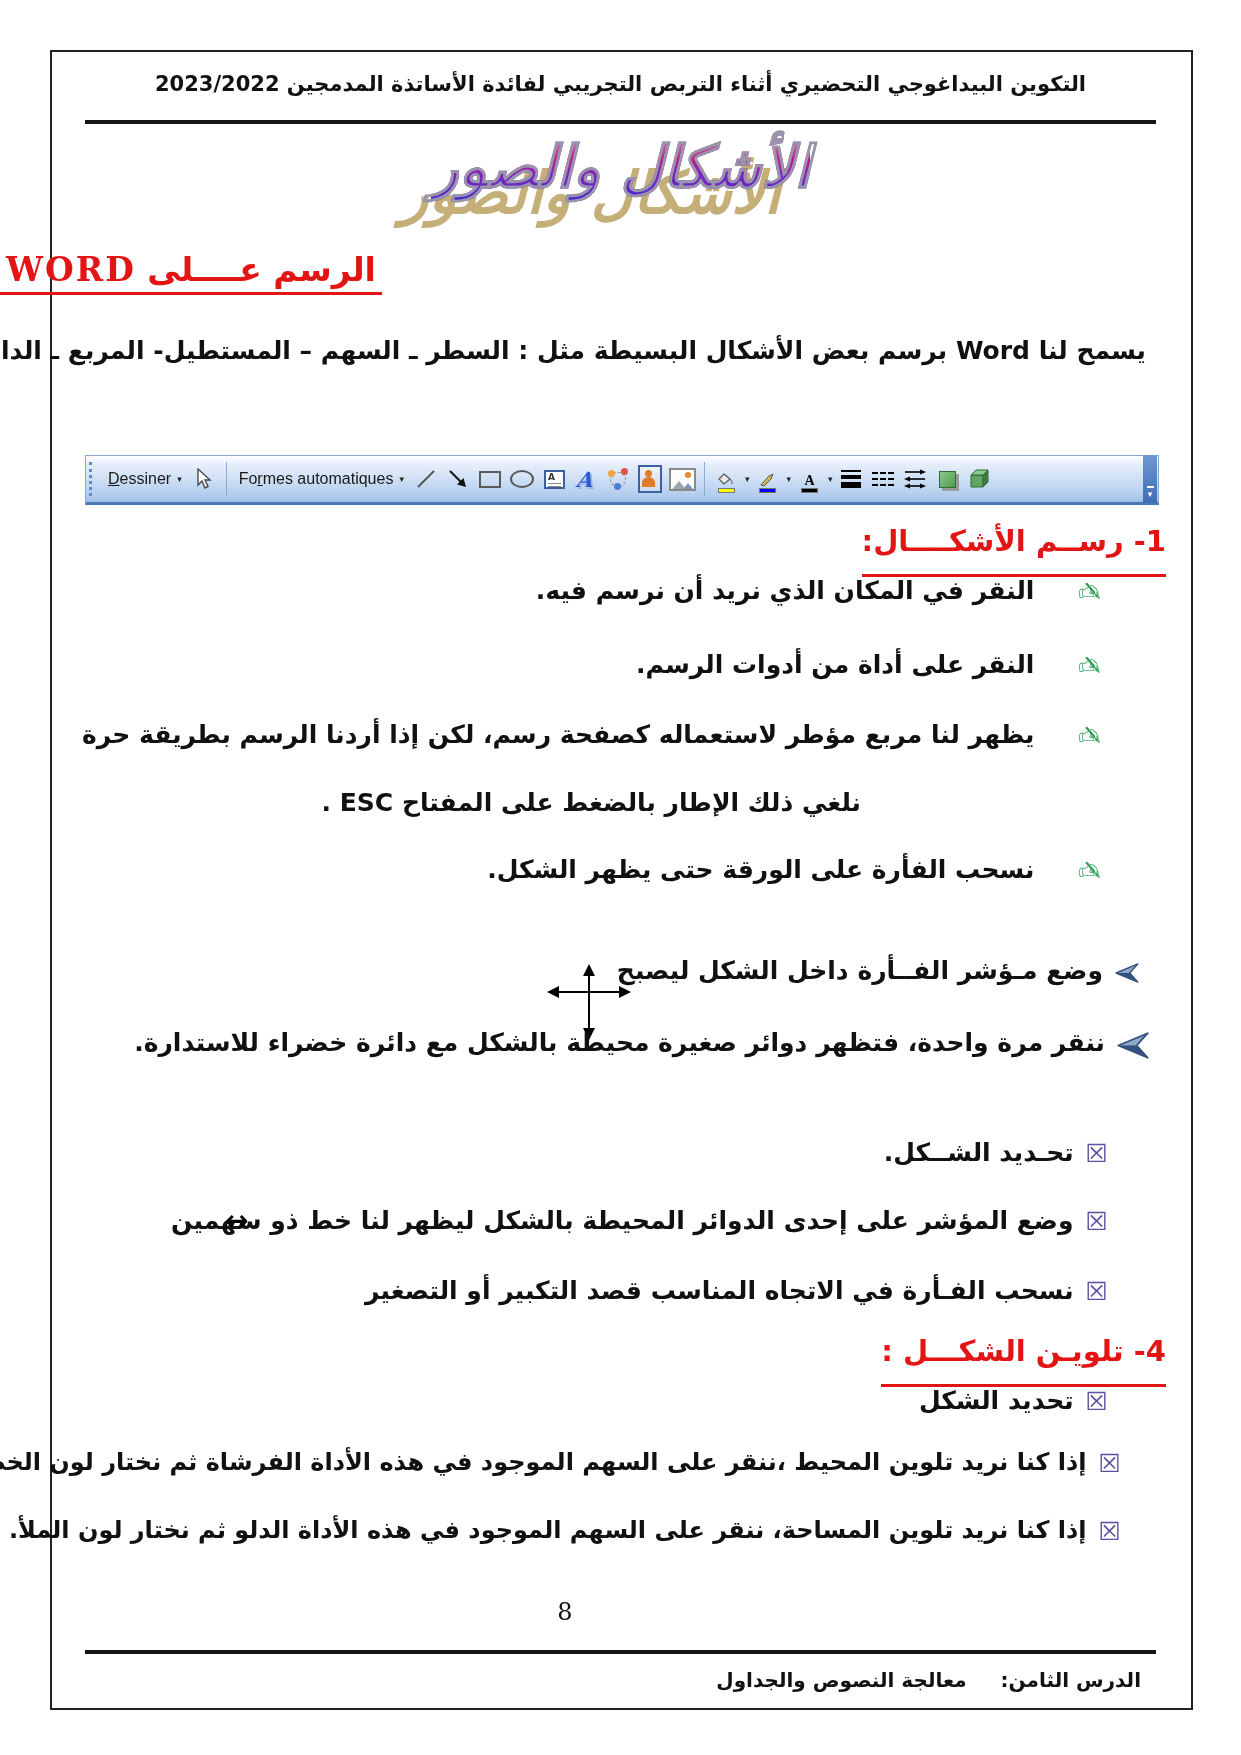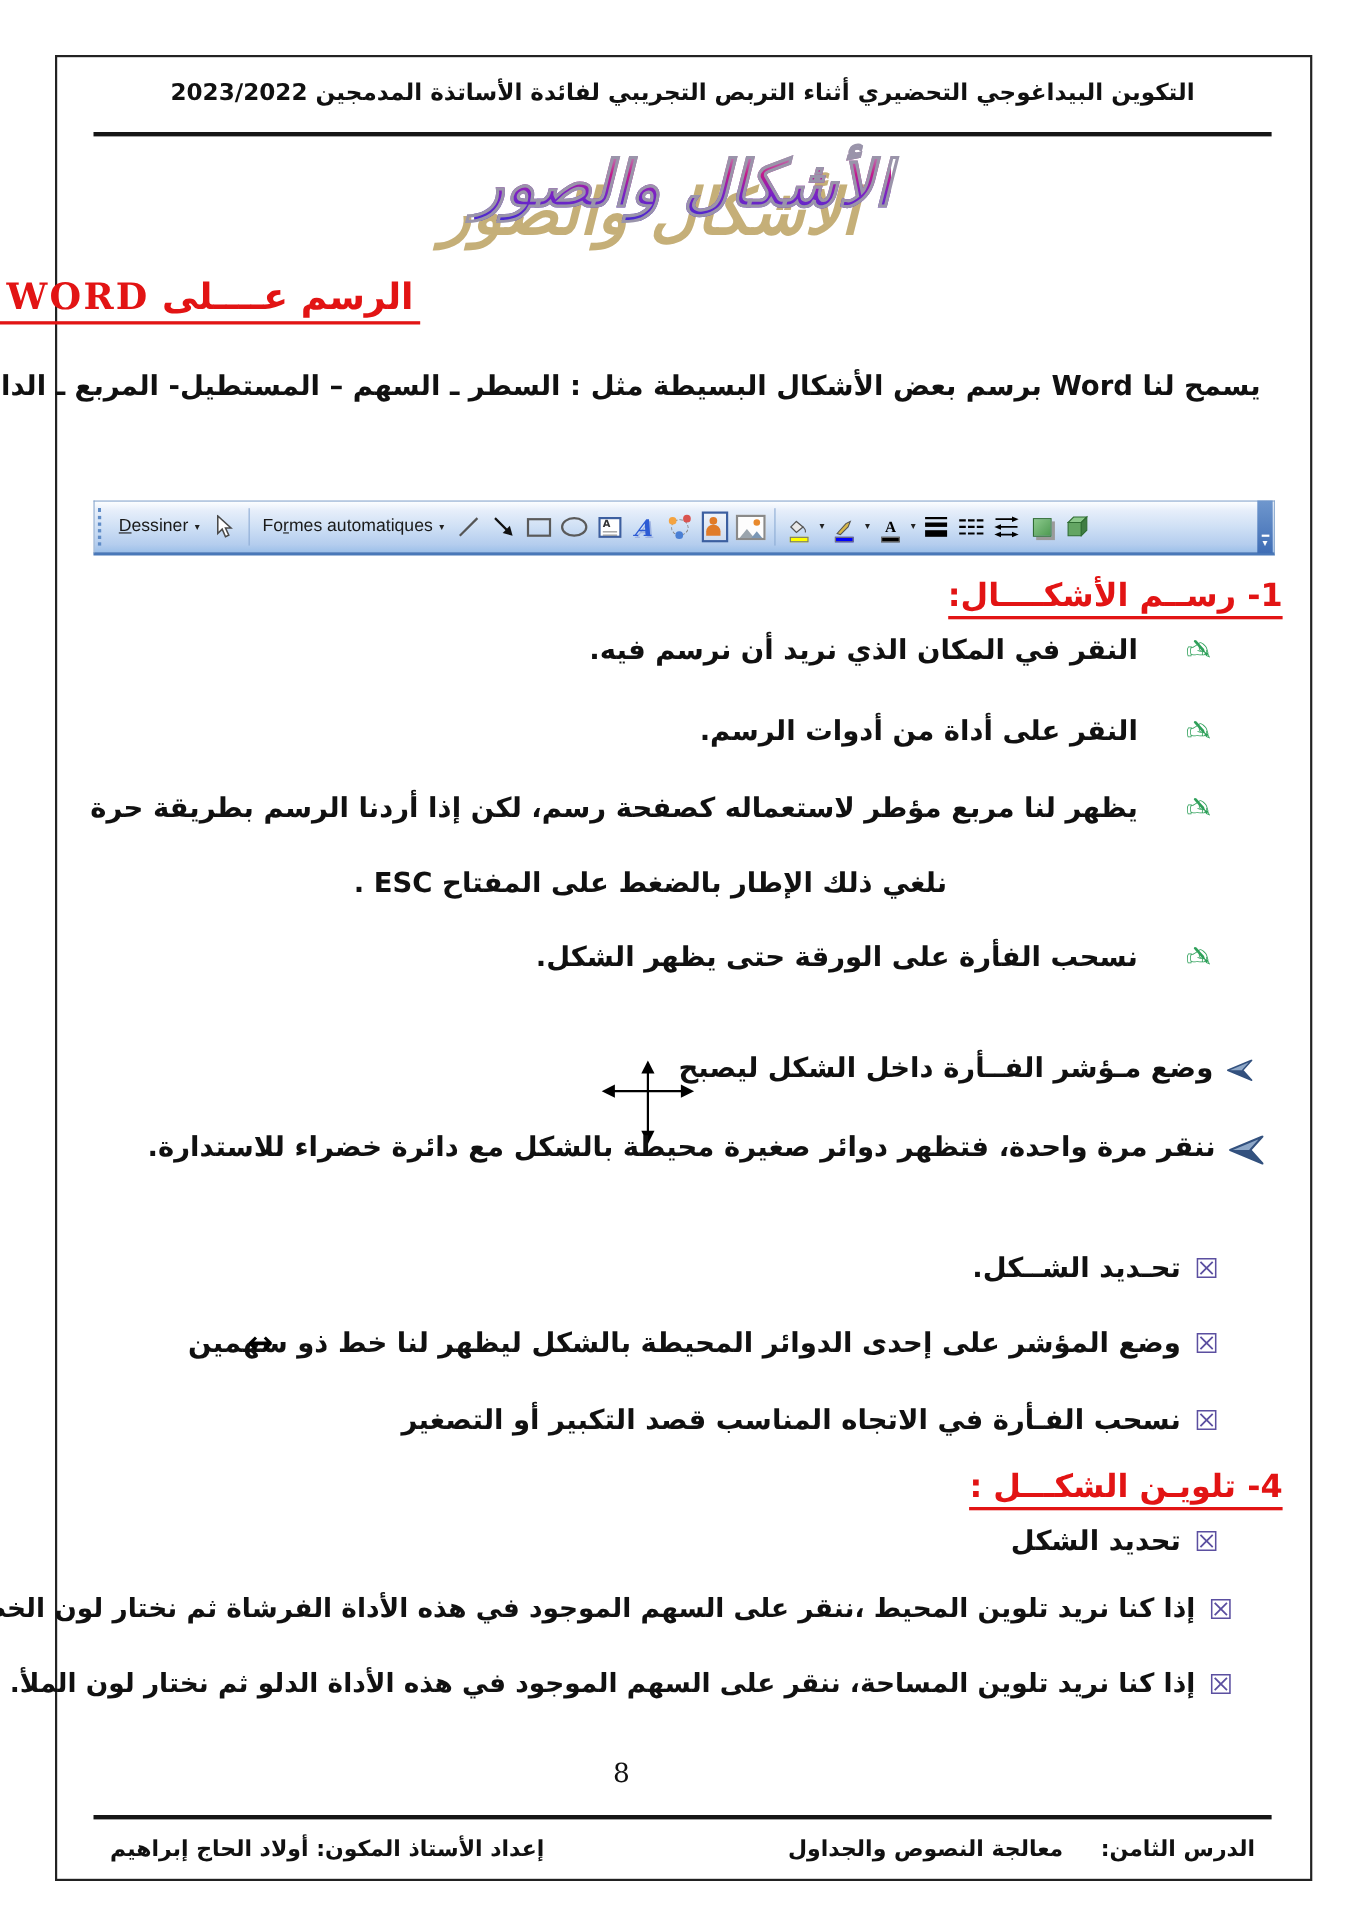--- a/index.html
+++ b/index.html
@@ -75,21 +75,21 @@
   .dashrows{display:flex;flex-direction:column;gap:4px;}
   .dashrows i{display:block;width:22px;border-top:2px dashed #000;}
   .shadowsq{width:15px;height:15px;background:linear-gradient(135deg,#8cc98c,#4e9a52);border:1px solid #2f6d33;
             box-shadow:3px 3px 0 #9a9a9a;display:block;}
   .opts{margin-left:auto;width:14px;height:48px;background:linear-gradient(180deg,#6f97cd,#3f6db5);display:flex;
         flex-direction:column;align-items:center;justify-content:flex-end;color:#fff;font-size:8px;gap:2px;padding-bottom:4px;box-sizing:border-box;}
   .opts i{display:block;width:7px;border-top:2px solid #fff;}
 
   
   .sec{color:#e21414;font-weight:bold;font-size:29px;direction:rtl;white-space:nowrap;}
-  .sec span{display:inline-block;border-bottom:3px solid #e21414;padding-bottom:2px;}
+  .sec span{display:inline-block;border-bottom:3px solid #e21414;padding-bottom:16px;}
   .sec1{top:524px;right:75px;}
   .sec2{top:912px;right:75px;}
   .sec3{top:1082px;right:75px;}
   .sec4{top:1334px;right:75px;}
 
   
   .b-row{direction:rtl;display:flex;align-items:flex-start;white-space:nowrap;font-weight:bold;font-size:25px;}
   .penb{color:#2fa05a;font-size:27px;line-height:1;transform:scaleX(-1);display:inline-block;margin-top:2px;}
   .gap-lg{gap:44px;}
   .gap-sm{gap:12px;}
@@ -338,14 +338,13 @@
     <span class="xb">☒</span>
     <span>إذا كنا نريد تلوين المساحة، ننقر على السهم الموجود في هذه الأداة الدلو ثم نختار لون الملأ.</span>
   </div>
 
   <div class="abs pagenum">8</div>
   <div class="abs rule rule-bottom"></div>
   <div class="abs footer-right">
     <span>الدرس الثامن:</span>
     <span>معالجة النصوص والجداول</span>
   </div>
-  <div class="abs footer-left">إعداد الأستاذ المكون: أولاد الحاج إبراهيم</div>
 </div>
 
 </body></html>

